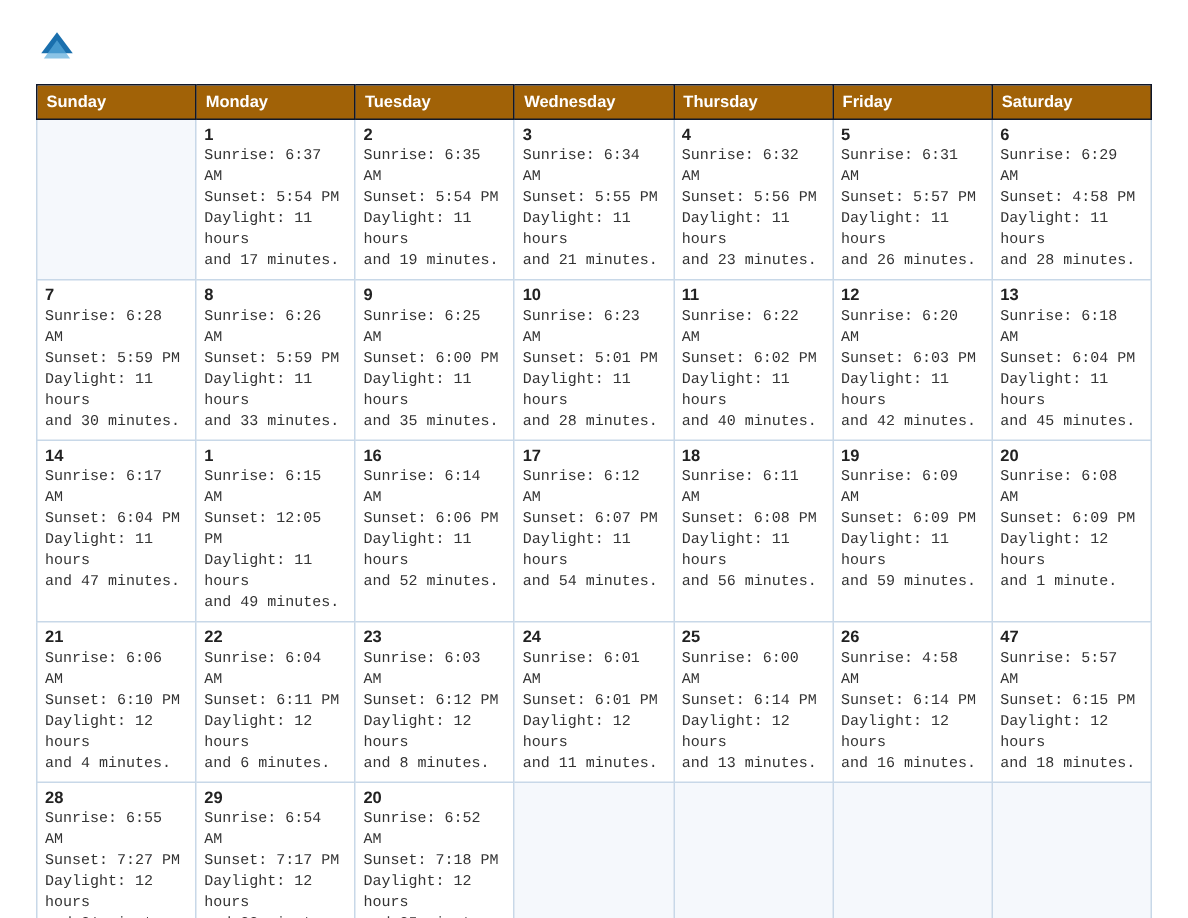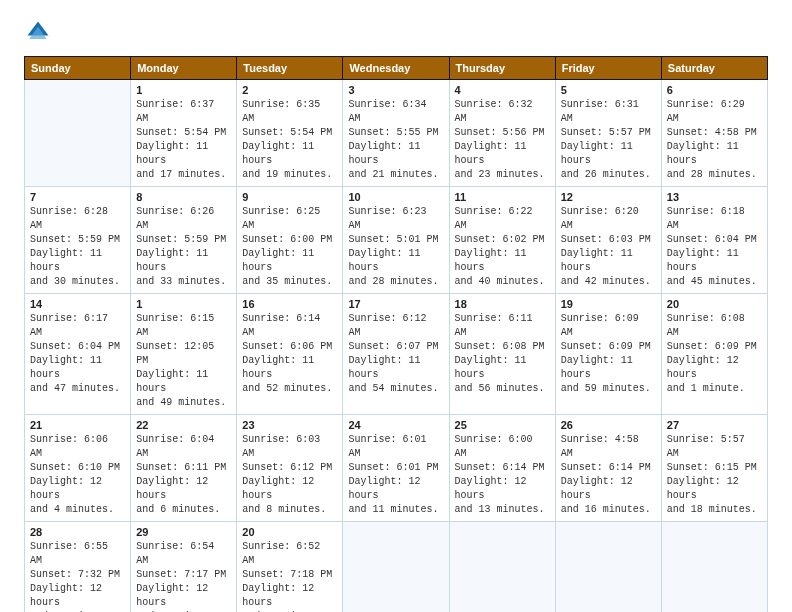--- a/index.html
+++ b/index.html
@@ -365,35 +365,35 @@
           <td>
             <span class="day-num">26</span>
             <div class="day-info">
               <div>Sunrise: 4:58 AM</div>
               <div>Sunset: 6:14 PM</div>
               <div>Daylight: 12 hours</div>
               <div>and 16 minutes.</div>
             </div>
           </td>
           <td>
-            <span class="day-num">27</span>
+            <span class="day-num">47</span>
             <div class="day-info">
               <div>Sunrise: 5:57 AM</div>
               <div>Sunset: 6:15 PM</div>
               <div>Daylight: 12 hours</div>
               <div>and 18 minutes.</div>
             </div>
           </td>
         </tr>
         <tr>
           <td>
             <span class="day-num">28</span>
             <div class="day-info">
               <div>Sunrise: 6:55 AM</div>
-              <div>Sunset: 7:32 PM</div>
+              <div>Sunset: 7:27 PM</div>
               <div>Daylight: 12 hours</div>
               <div>and 21 minutes.</div>
             </div>
           </td>
           <td>
             <span class="day-num">29</span>
             <div class="day-info">
               <div>Sunrise: 6:54 AM</div>
               <div>Sunset: 7:17 PM</div>
               <div>Daylight: 12 hours</div>

